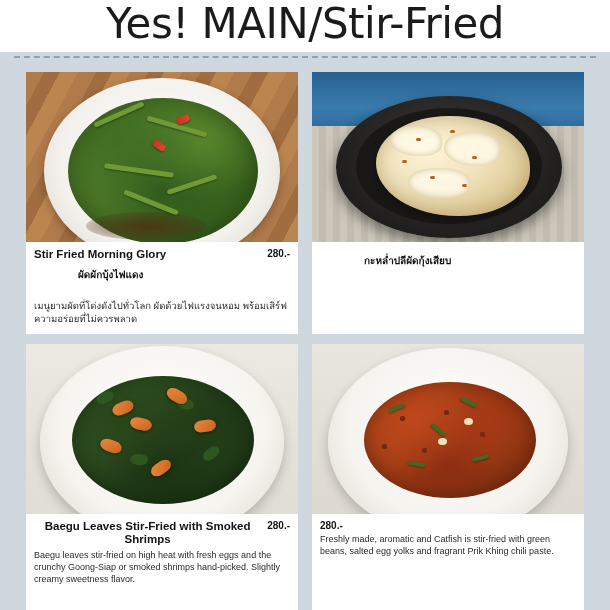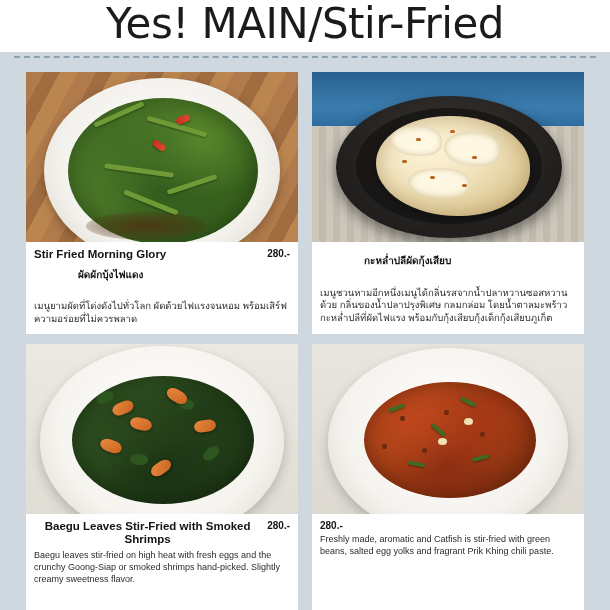--- a/index.html
+++ b/index.html
@@ -325,21 +325,20 @@
           <div class="fried" style="left:104px; top:66px;"></div>
           <div class="fried" style="left:138px; top:58px;"></div>
           <div class="fried" style="left:160px; top:84px;"></div>
           <div class="fried" style="left:118px; top:104px;"></div>
           <div class="fried" style="left:90px; top:88px;"></div>
           <div class="fried" style="left:150px; top:112px;"></div>
         </div>
       </div>
       <div class="card-body">
         <div class="dish-title-th">กะหล่ำปลีผัดกุ้งเสียบ</div>
-        <div class="dish-desc-th">เมนูชวนหามอีกหนึ่งเมนูได้กลิ่นรสจากน้ำปลาหวานซอสหวานด้วย กลิ่นของน้ำปลาปรุงพิเศษ กลมกล่อม โดยน้ำตาลมะพร้าว กะหล่ำปลีที่ผัดไฟแรง พร้อมกับกุ้งเสียบกุ้งเด็กกุ้งเสียบภูเก็ต</div>
       </div>
     </div>
 
     <div class="card">
       <div class="card-photo">
         <div class="ph3">
           <div class="plate"></div>
           <div class="mound"></div>
           <div class="basil" style="left:70px; top:48px; transform:rotate(-18deg);"></div>
           <div class="basil" style="left:150px; top:54px; transform:rotate(22deg);"></div>

